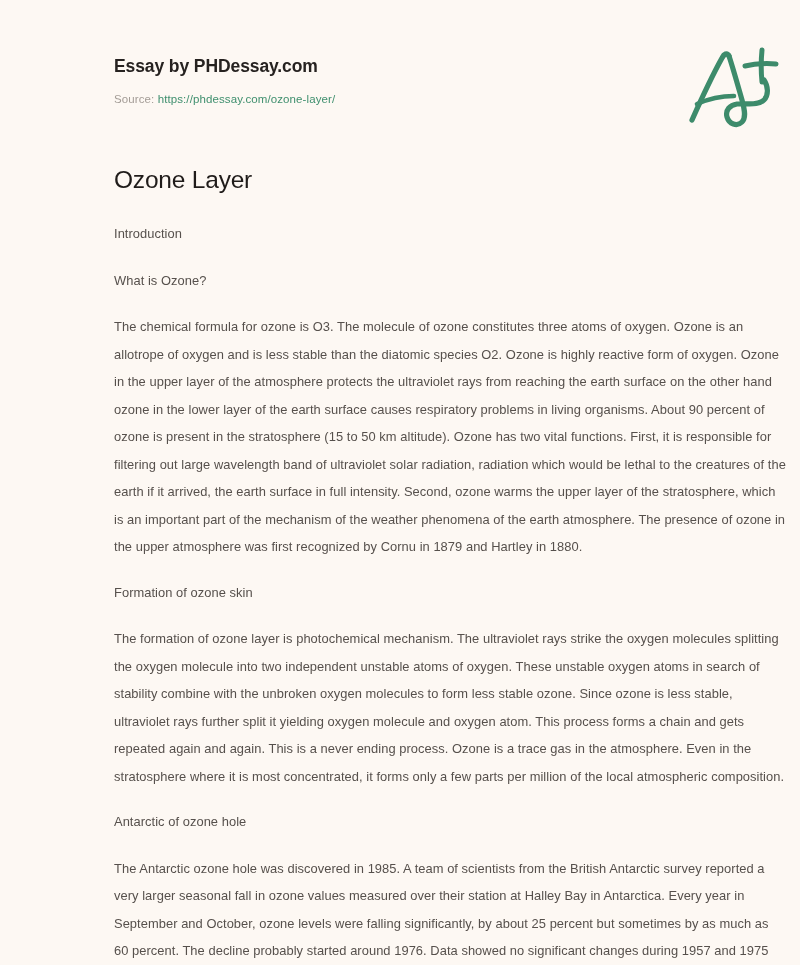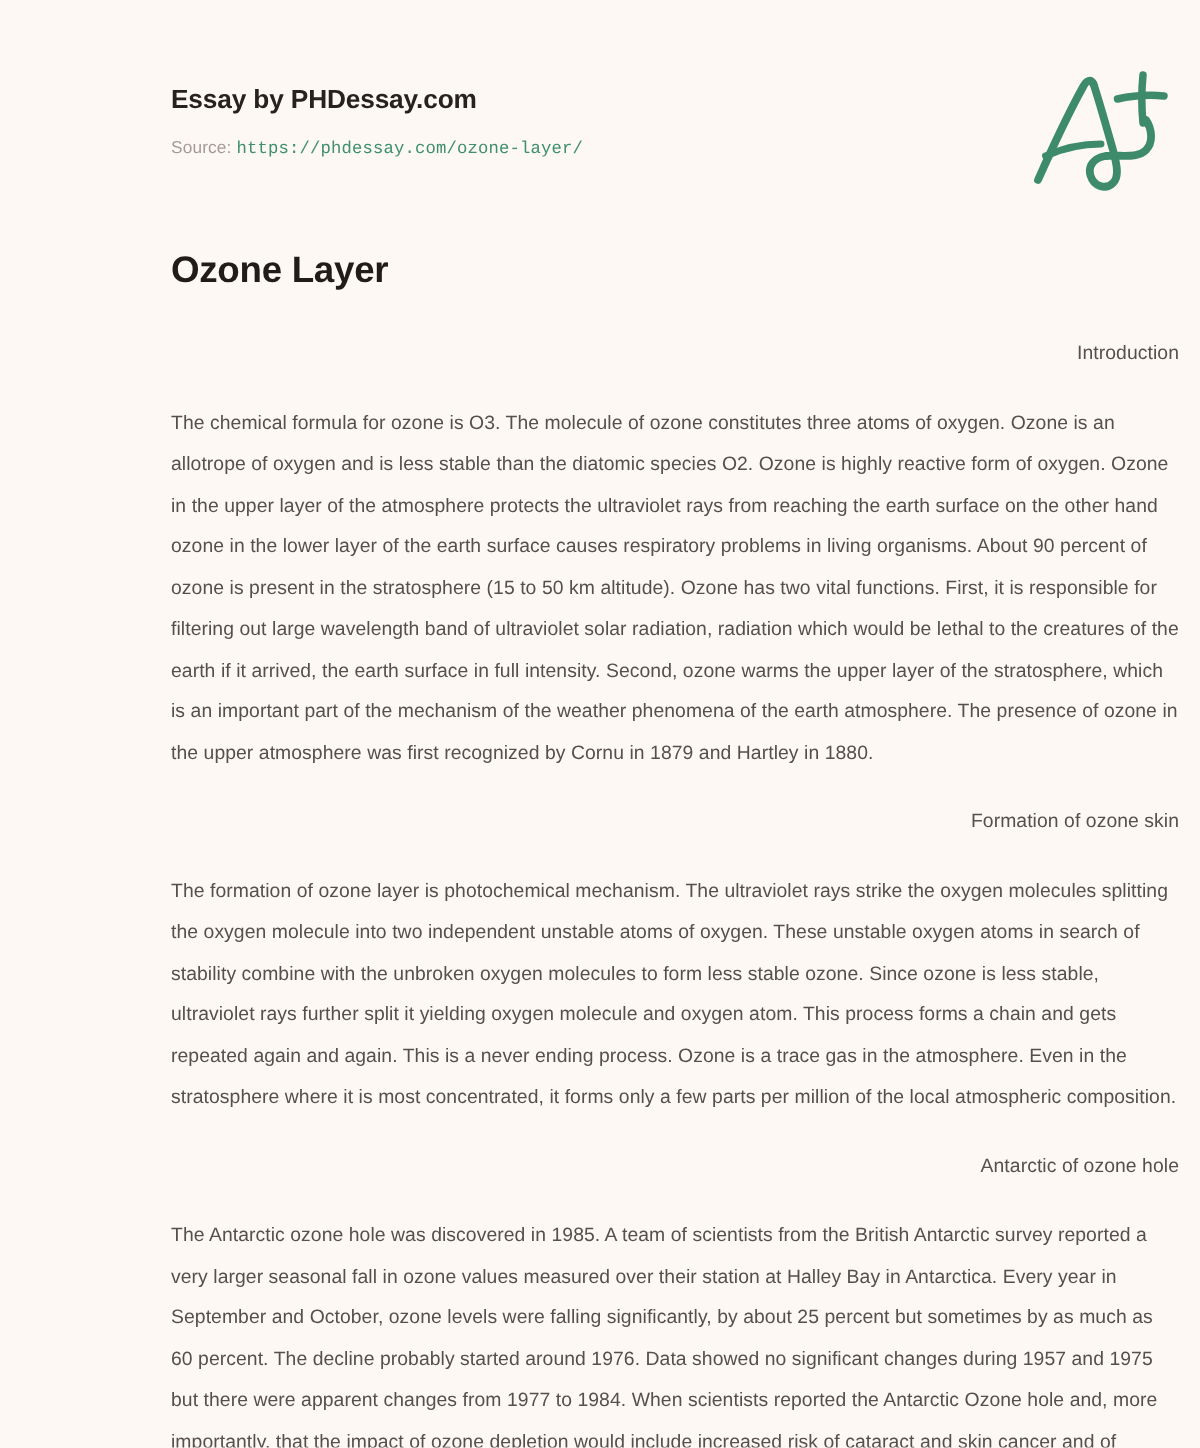--- a/index.html
+++ b/index.html
@@ -41,58 +41,56 @@
     line-height: 16px;
     letter-spacing: 0.1px;
   }
   .source-label {
     color: #a39c96;
     text-align: right;
   }
   .source-url {
     color: #3f8f6e;
     text-decoration: none;
-    font-family: Liberation Mono, monospace;
   }
 
   
   .logo {
     position: absolute;
     top: 42px;
     right: -12px;
     width: 120px;
     height: 86px;
   }
 
   
   .doc-title {
     margin-top: 58px;
     font-size: 24.5px;
-    font-weight: bold;
+    font-weight: normal;
     color: #201c1a;
     letter-spacing: -0.2px;
     line-height: 30px;
   }
 
   
   .body-block {
     margin-top: 25px;
     width: 672px;
   }
   .para {
     font-size: 12.9px;
     line-height: 27.5px;
     color: #56504c;
     margin: 0 0 18px 0;
     text-align: left;
     letter-spacing: 0.05px;
   }
   .para.section-head {
     margin-bottom: 19px;
-    text-align: right;
   }
 </style>
 </head>
 <body>
 
 <div class="page">
 
   <div class="header">
 
     <div class="brand-line">Essay by PHDessay.com</div>
@@ -122,20 +120,21 @@
     </div>
 
   </div>
 
   <h1 class="doc-title">Ozone Layer</h1>
 
   <div class="body-block">
 
     <p class="para section-head">Introduction</p>
 
+    <p class="para section-head">What is Ozone?</p>
 
     <p class="para">The chemical formula for ozone is O3. The molecule of ozone constitutes three atoms of oxygen. Ozone is an allotrope of oxygen and is less stable than the diatomic species O2. Ozone is highly reactive form of oxygen. Ozone in the upper layer of the atmosphere protects the ultraviolet rays from reaching the earth surface on the other hand ozone in the lower layer of the earth surface causes respiratory problems in living organisms. About 90 percent of ozone is present in the stratosphere (15 to 50 km altitude). Ozone has two vital functions. First, it is responsible for filtering out large wavelength band of ultraviolet solar radiation, radiation which would be lethal to the creatures of the earth if it arrived, the earth surface in full intensity. Second, ozone warms the upper layer of the stratosphere, which is an important part of the mechanism of the weather phenomena of the earth atmosphere. The presence of ozone in the upper atmosphere was first recognized by Cornu in 1879 and Hartley in 1880.</p>
 
     <p class="para section-head">Formation of ozone skin</p>
 
     <p class="para">The formation of ozone layer is photochemical mechanism. The ultraviolet rays strike the oxygen molecules splitting the oxygen molecule into two independent unstable atoms of oxygen. These unstable oxygen atoms in search of stability combine with the unbroken oxygen molecules to form less stable ozone. Since ozone is less stable, ultraviolet rays further split it yielding oxygen molecule and oxygen atom. This process forms a chain and gets repeated again and again. This is a never ending process. Ozone is a trace gas in the atmosphere. Even in the stratosphere where it is most concentrated, it forms only a few parts per million of the local atmospheric composition.</p>
 
     <p class="para section-head">Antarctic of ozone hole</p>
 
     <p class="para">The Antarctic ozone hole was discovered in 1985. A team of scientists from the British Antarctic survey reported a very larger seasonal fall in ozone values measured over their station at Halley Bay in Antarctica. Every year in September and October, ozone levels were falling significantly, by about 25 percent but sometimes by as much as 60 percent. The decline probably started around 1976. Data showed no significant changes during 1957 and 1975 but there were apparent changes from 1977 to 1984. When scientists reported the Antarctic Ozone hole and, more importantly, that the impact of ozone depletion would include increased risk of cataract and skin cancer and of reduced body immunity, the public, especially in the north, became worried.</p>

